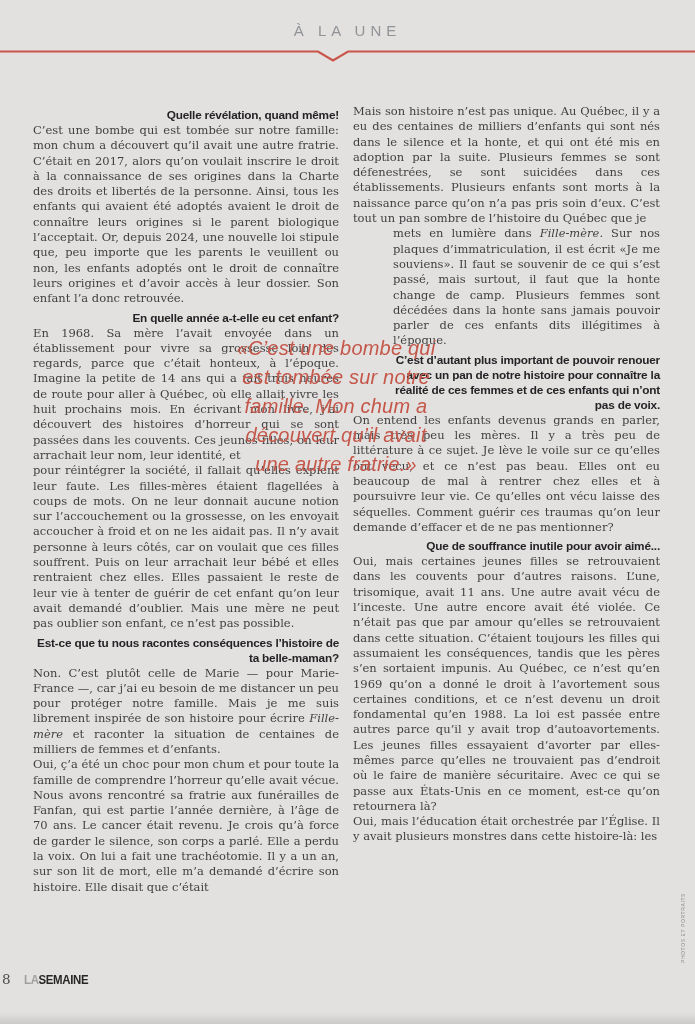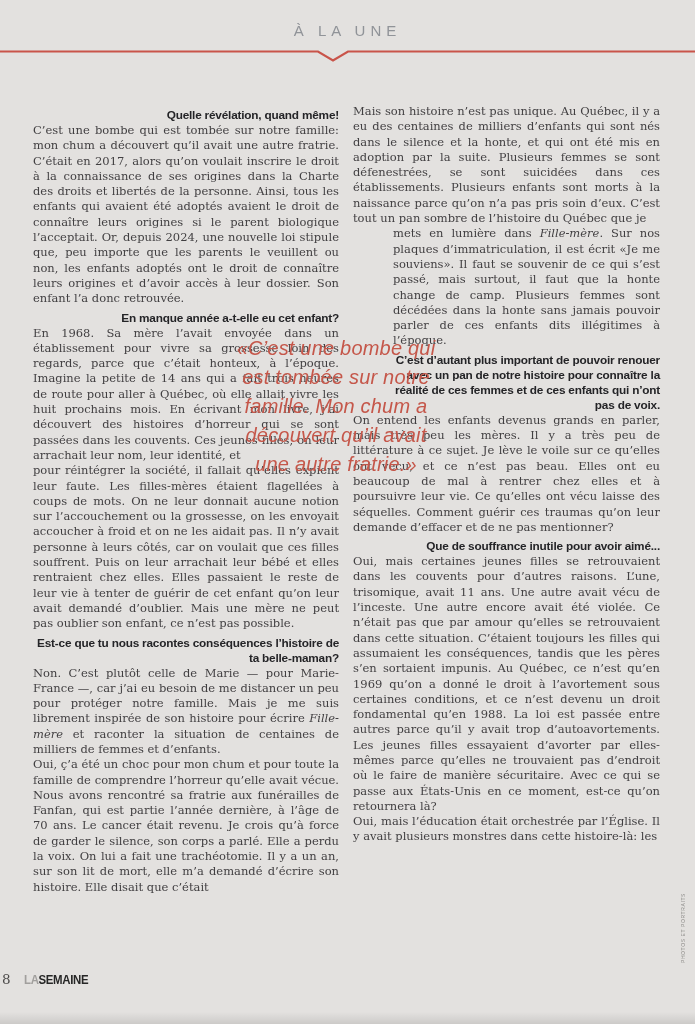--- a/index.html
+++ b/index.html
@@ -113,21 +113,21 @@
       <polyline points="0,3.5 318,3.5 333,12.5 348,3.5 695,3.5" fill="none" stroke="#c9544a" stroke-width="2.2"></polyline>
     </svg>
   </div>
 
   <div class="content">
 
     <div class="col-left">
       <div class="q">Quelle révélation, quand même!</div>
       <p class="p">C’est une bombe qui est tombée sur notre famille: mon chum a découvert qu’il avait une autre fratrie. C’était en 2017, alors qu’on voulait inscrire le droit à la connaissance de ses origines dans la Charte des droits et libertés de la personne. Ainsi, tous les enfants qui avaient été adoptés avaient le droit de connaître leurs origines si le parent biologique l’acceptait. Or, depuis 2024, une nouvelle loi stipule que, peu importe que les parents le veuillent ou non, les enfants adoptés ont le droit de connaître leurs origines et d’avoir accès à leur dossier. Son enfant l’a donc retrouvée.</p>
 
-      <div class="q">En manque année a-t-elle eu cet enfant?</div>
+      <div class="q">En quelle année a-t-elle eu cet enfant?</div>
       <p class="p narrow-right">En 1968. Sa mère l’avait envoyée dans un établissement pour vivre sa grossesse loin des regards, parce que c’était honteux, à l’époque. Imagine la petite de 14 ans qui a fait trois heures de route pour aller à Québec, où elle allait vivre les huit prochains mois. En écrivant mon livre, j’ai découvert des histoires d’horreur qui se sont passées dans les couvents. Ces jeunes filles, on leur arrachait leur nom, leur identité, et</p>
       <p class="p">pour réintégrer la société, il fallait qu’elles expient leur faute. Les filles-mères étaient flagellées à coups de mots. On ne leur donnait aucune notion sur l’accouchement ou la grossesse, on les envoyait accoucher à froid et on ne les aidait pas. Il n’y avait personne à leurs côtés, car on voulait que ces filles souffrent. Puis on leur arrachait leur bébé et elles rentraient chez elles. Elles passaient le reste de leur vie à tenter de guérir de cet enfant qu’on leur avait demandé d’oublier. Mais une mère ne peut pas oublier son enfant, ce n’est pas possible.</p>
 
       <div class="q">Est-ce que tu nous racontes conséquences l’histoire de ta belle-maman?</div>
       <p class="p"><span>Non. C’est plutôt celle de Marie — pour Marie-France —, car j’ai eu besoin de me distancer un peu pour protéger notre famille. Mais je me suis librement inspirée de son histoire pour écrire </span><i>Fille-mère</i><span> et raconter la situation de centaines de milliers de femmes et d’enfants.</span></p>
 
       <p class="p">Oui, ç’a été un choc pour mon chum et pour toute la famille de comprendre l’horreur qu’elle avait vécue. Nous avons rencontré sa fratrie aux funérailles de Fanfan, qui est partie l’année dernière, à l’âge de 70 ans. Le cancer était revenu. Je crois qu’à force de garder le silence, son corps a parlé. Elle a perdu la voix. On lui a fait une trachéotomie. Il y a un an, sur son lit de mort, elle m’a demandé d’écrire son histoire. Elle disait que c’était</p>
     </div>
 
     <div class="col-right">

